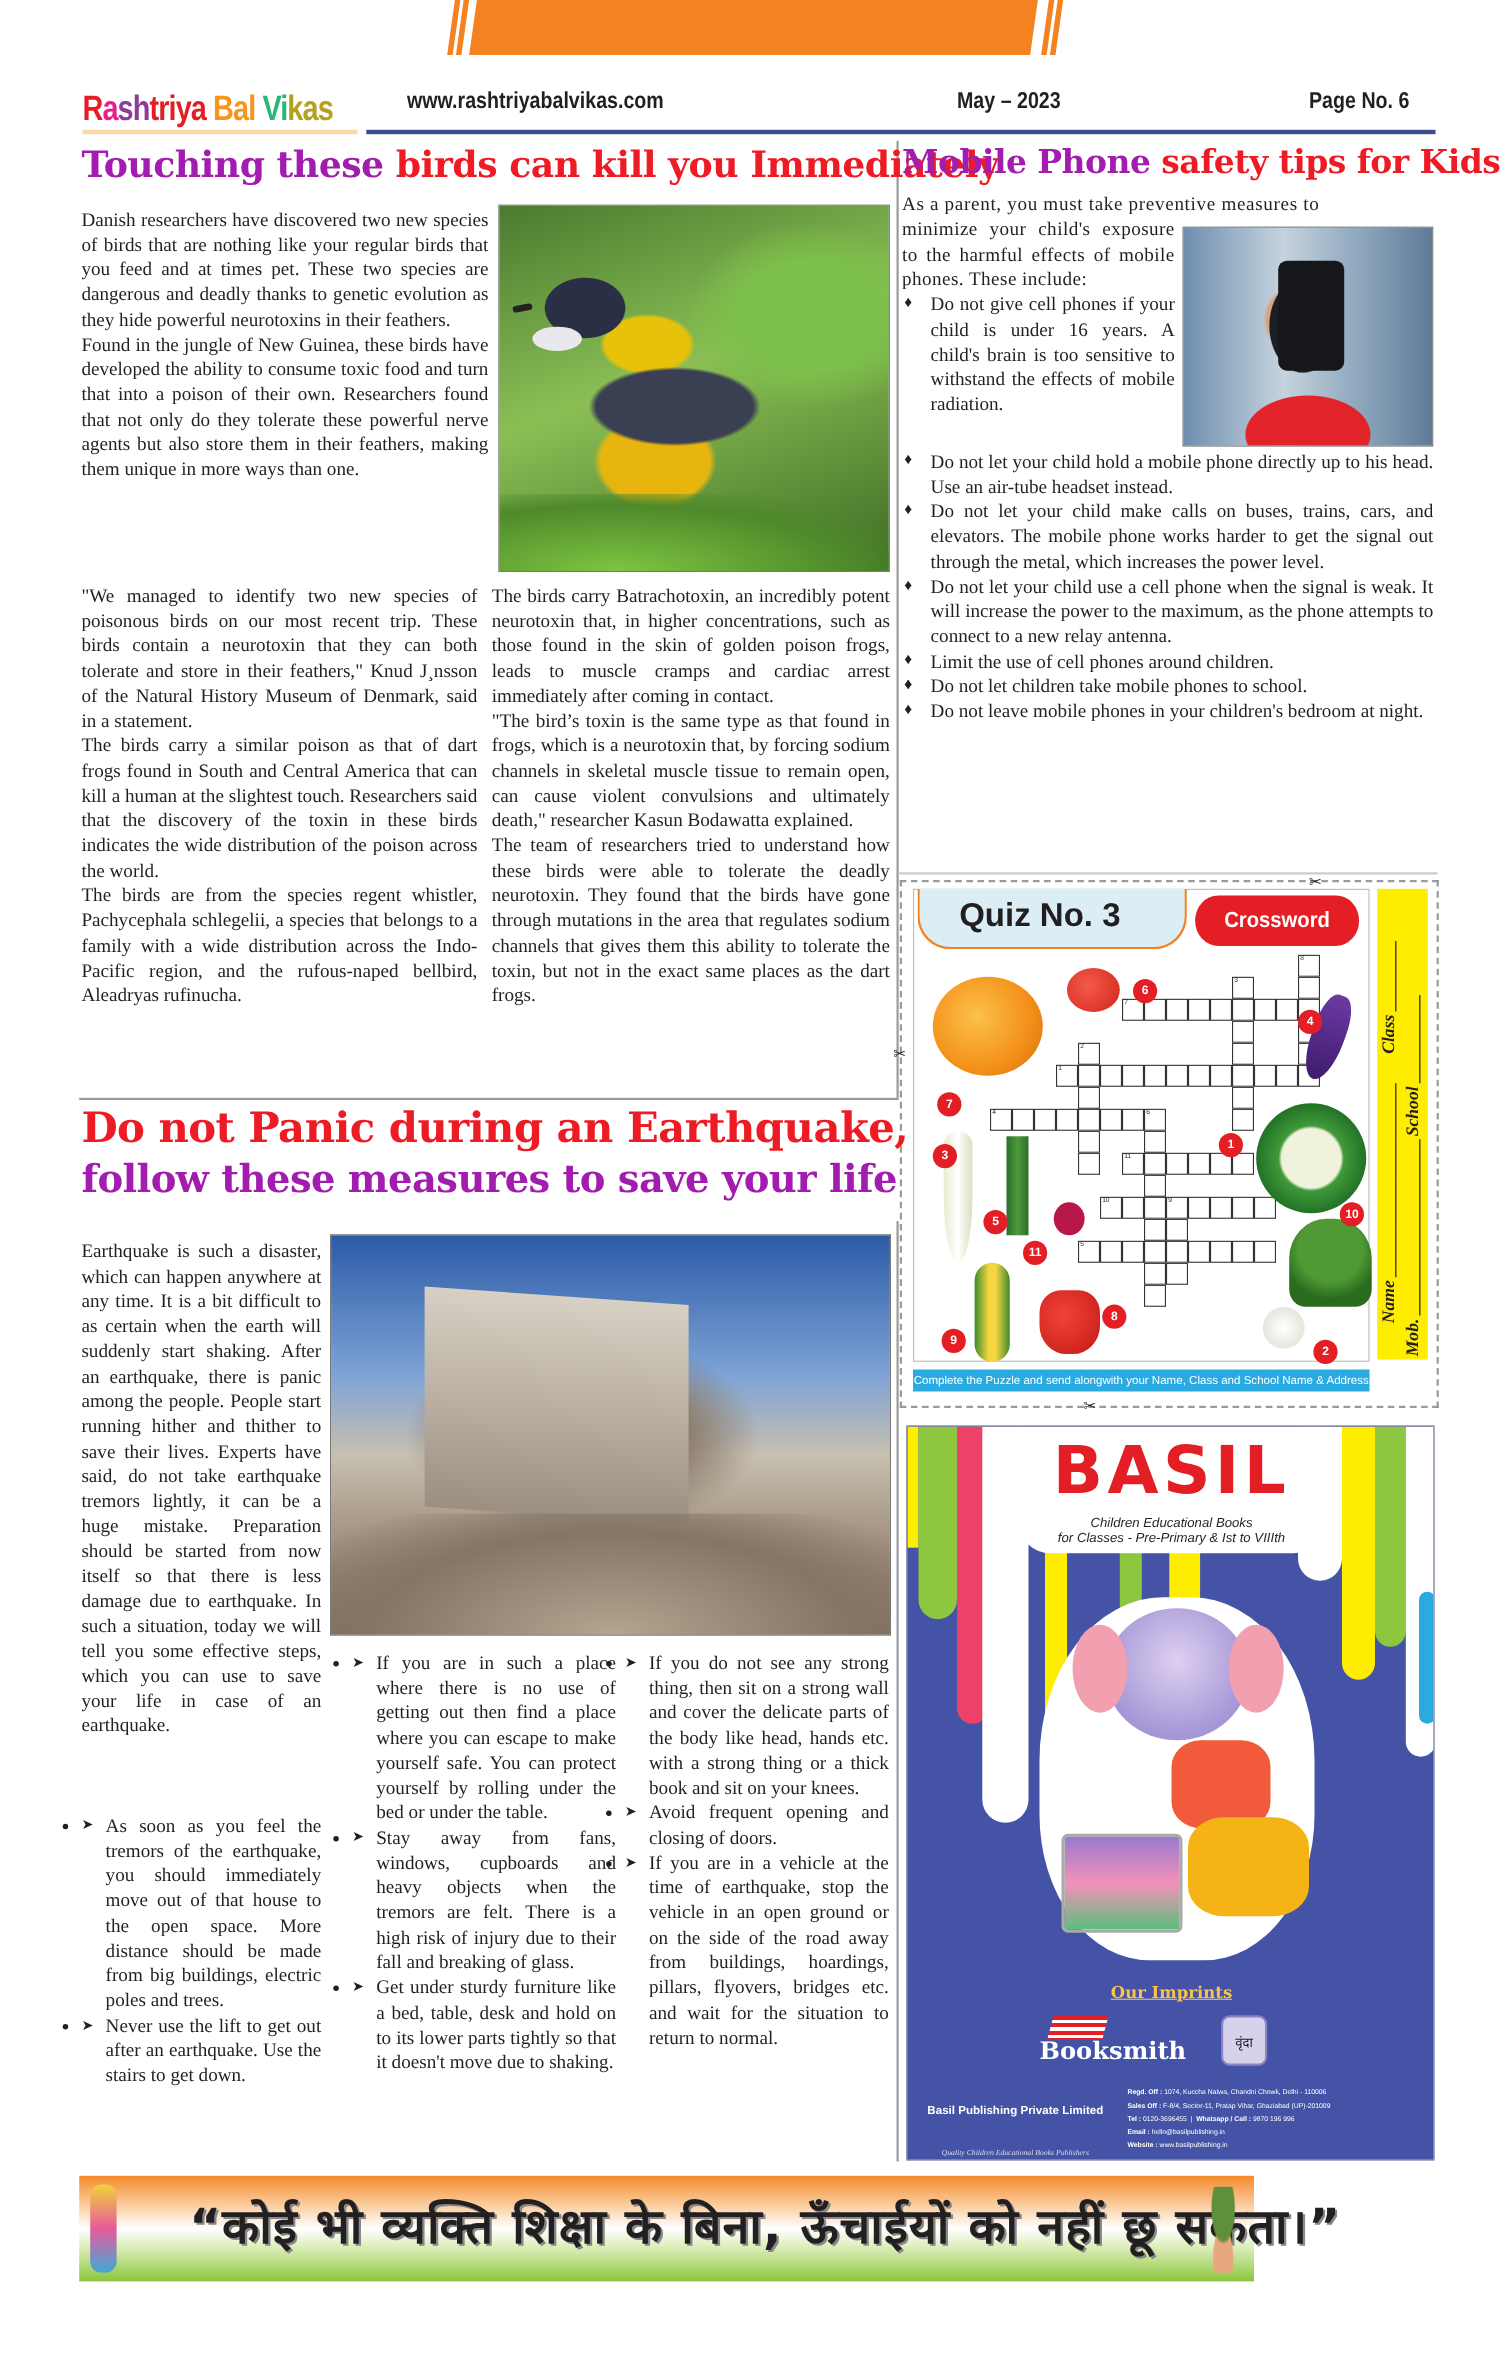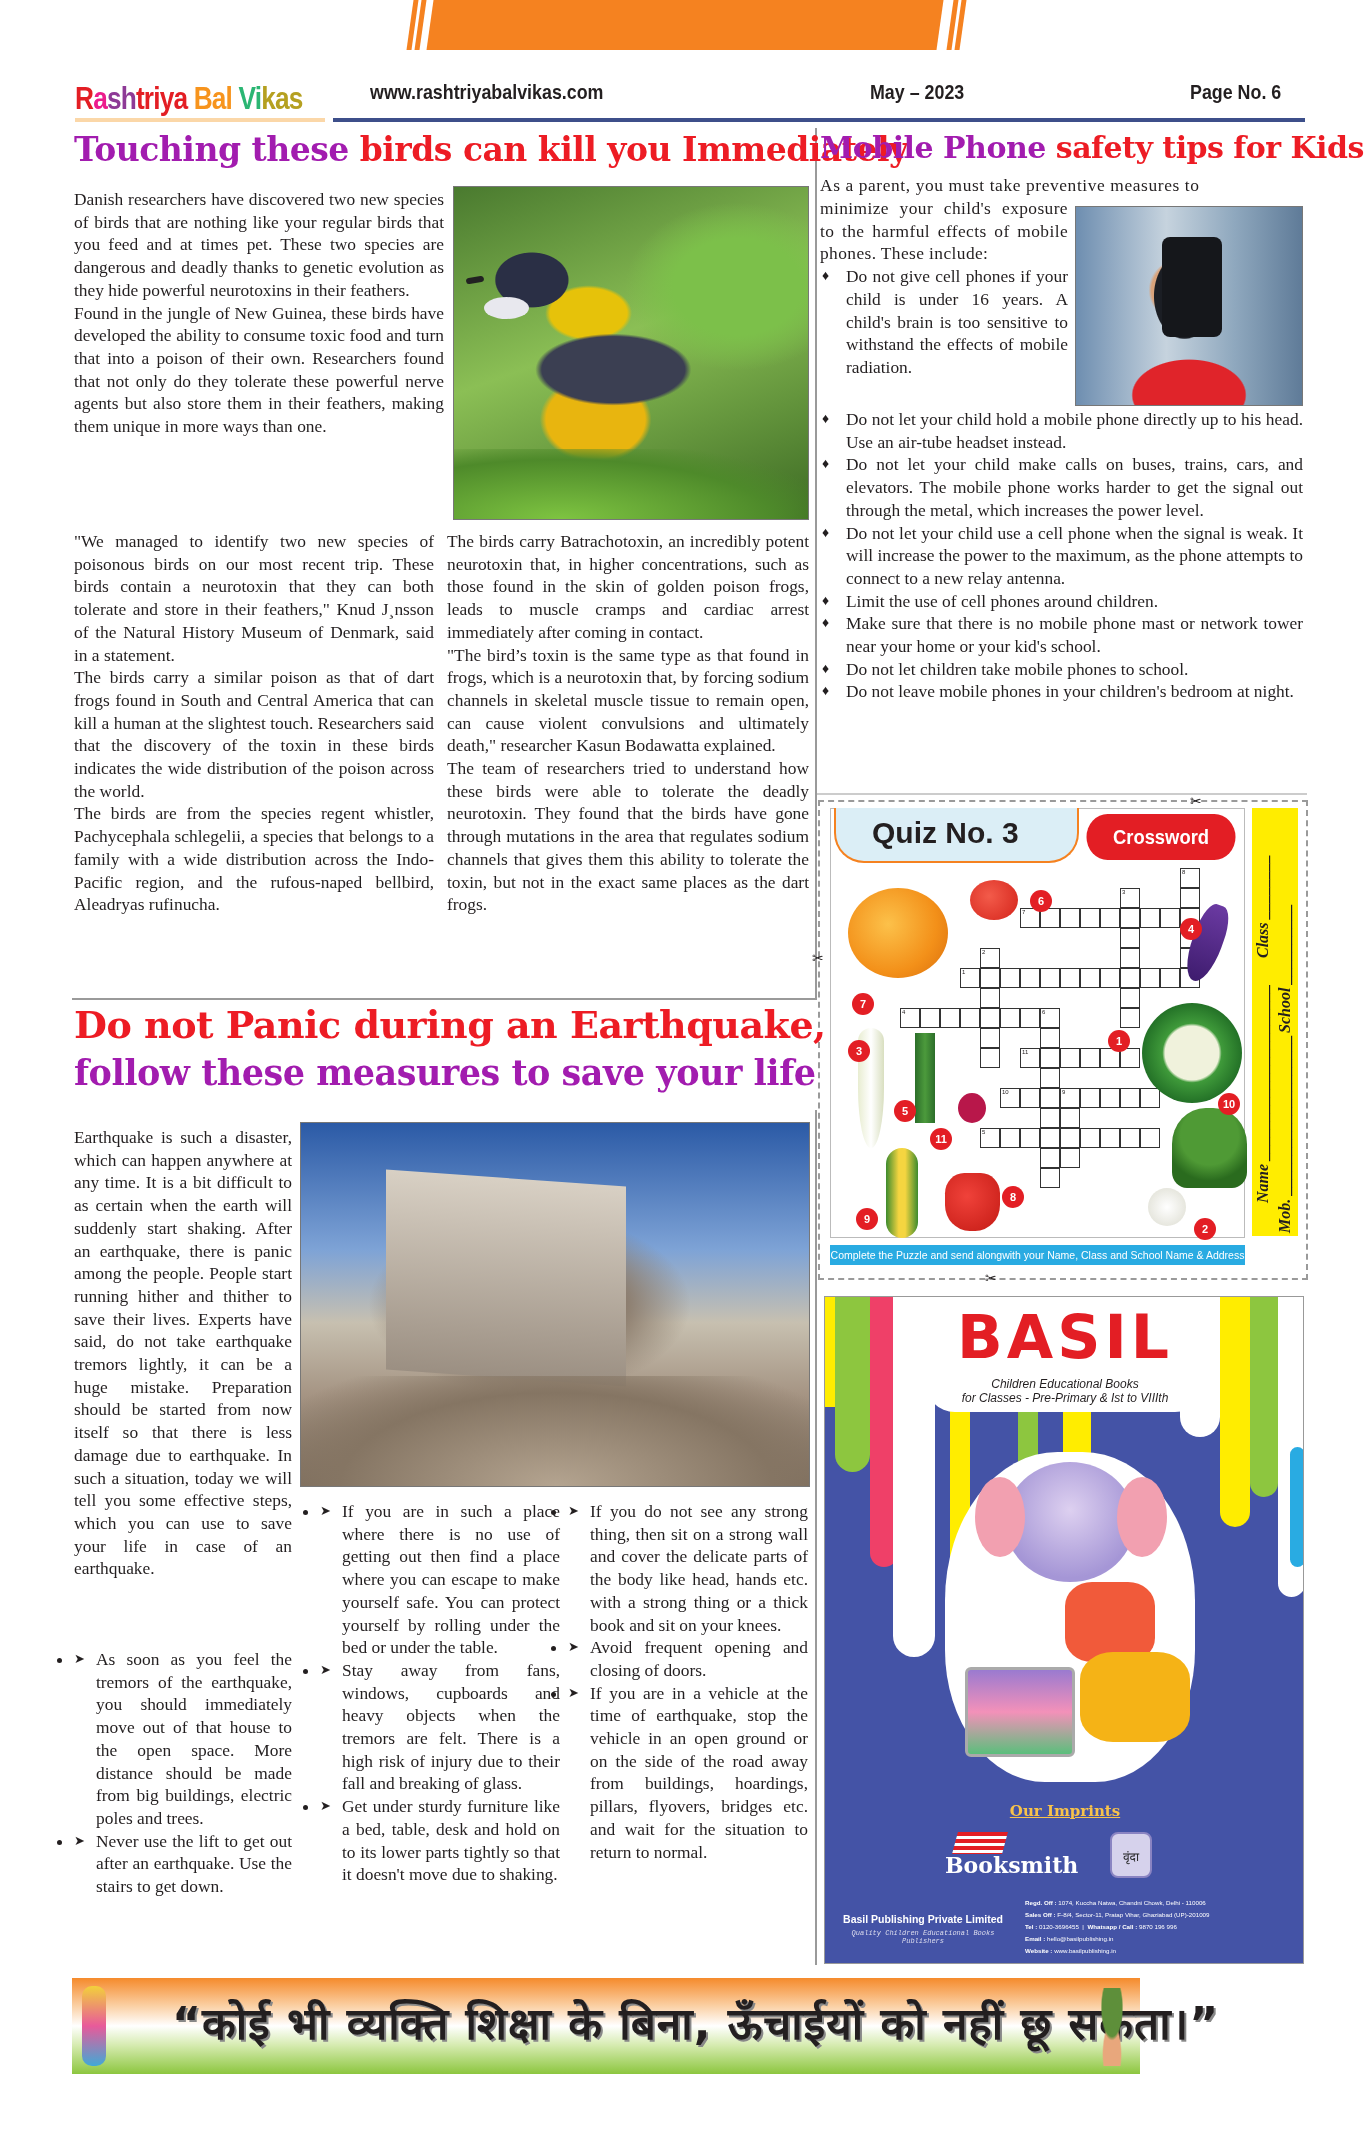--- a/index.html
+++ b/index.html
@@ -128,21 +128,21 @@
   <ul class="bullets">
     <li><span class="bmark">♦</span><span>Do not give cell phones if your child is under 16 years. A child's brain is too sensitive to withstand the effects of mobile radiation.</span></li>
   </ul>
 </div>
 <div class="abs body-text" style="left:820px; top:408px; width:483px;">
   <ul class="bullets">
     <li><span class="bmark">♦</span><span>Do not let your child hold a mobile phone directly up to his head. Use an air-tube headset instead.</span></li>
     <li><span class="bmark">♦</span><span>Do not let your child make calls on buses, trains, cars, and elevators. The mobile phone works harder to get the signal out through the metal, which increases the power level.</span></li>
     <li><span class="bmark">♦</span><span>Do not let your child use a cell phone when the signal is weak. It will increase the power to the maximum, as the phone attempts to connect to a new relay antenna.</span></li>
     <li><span class="bmark">♦</span><span>Limit the use of cell phones around children.</span></li>
-    <li><span class="bmark">♦</span><span>Make sure that there is no mobile phone mast or network tower near your home or your kid's school.</span></li>
+    <li><span class="bmark">♦</span></li>
     <li><span class="bmark">♦</span><span>Do not let children take mobile phones to school.</span></li>
     <li><span class="bmark">♦</span><span>Do not leave mobile phones in your children's bedroom at night.</span></li>
   </ul>
 </div>
 <div class="hline" style="left:817px; top:793px; width:490px; background:#ccc;"></div>
 
 <div class="dashed-box" style="left:818px; top:800px; width:490px; height:480px;"></div>
 <div class="abs" style="left:1190px; top:793px; font-size:14px;">✂</div>
 <div class="abs" style="left:812px; top:950px; font-size:14px;">✂</div>
 <div class="abs" style="left:985px; top:1270px; font-size:14px;">✂</div>
@@ -328,21 +328,21 @@
   <div style="position:absolute; left:240px; top:285px; width:90px; height:80px; border-radius:30%; background:#f15a3a;"></div>
   <div style="position:absolute; left:255px; top:355px; width:110px; height:90px; border-radius:30%; background:#f5b316;"></div>
   <div style="position:absolute; left:140px; top:370px; width:110px; height:90px; border:3px solid #aaa; border-radius:6px; background:linear-gradient(#9a7ad0, #f391b9 50%, #5bbf7c);"></div>
 
   <div style="position:absolute; left:0; top:505px; width:480px; text-align:center; font-family:'DejaVu Serif',serif; font-weight:bold; font-size:15px; color:#f8c34a; text-decoration:underline;">Our Imprints</div>
   <div style="position:absolute; left:130px; top:535px; width:50px; height:22px; background:repeating-linear-gradient(#e31e24 0 4px, #fff 4px 7px); transform:skewX(-15deg);"></div>
   <div style="position:absolute; left:120px; top:555px; font-family:'DejaVu Serif',serif; font-weight:bold; font-size:22px; color:#fff;">Booksmith</div>
   <div style="position:absolute; left:285px; top:535px; width:42px; height:46px; border-radius:8px; background:#d6d2ec; border:2px solid #8a84c2; text-align:center; font-size:12px; line-height:46px; color:#222;">वृंदा</div>
 
   <div style="position:absolute; left:8px; top:616px; width:180px; text-align:center; color:#fff; font-family:'Liberation Sans',sans-serif; font-weight:bold; font-size:10.5px;">Basil Publishing Private Limited</div>
-  <div style="position:absolute; left:8px; top:632px; width:180px; text-align:center; color:#dde; font-family:Liberation Mono, monospace; font-style:italic; font-size:7px;">Quality Children Educational Books Publishers</div>
+  <div style="position:absolute; left:8px; top:656px; width:180px; text-align:center; color:#dde; font-family:Liberation Serif, serif; font-style:italic; font-size:7px;">Quality Children Educational Books Publishers</div>
   <div style="position:absolute; left:200px; top:600px; width:280px; color:#fff; font-family:'Liberation Sans',sans-serif; font-size:6.2px; line-height:12px; white-space:nowrap;">
     <div><b>Regd. Off :</b> <span>1074, Kuccha Natwa, Chandni Chowk, Delhi - 110006</span></div>
     <div><b>Sales Off :</b> <span>F-8/4, Sector-11, Pratap Vihar, Ghaziabad (UP)-201009</span></div>
     <div><b>Tel :</b> <span>0120-3696455</span> &nbsp;|&nbsp; <b>Whatsapp / Call :</b> <span>9870 196 996</span></div>
     <div><b>Email :</b> <span>hello@basilpublishing.in</span></div>
     <div><b>Website :</b> <span>www.basilpublishing.in</span></div>
   </div>
 </div>
 
 <div id="quote-banner" class="abs">

